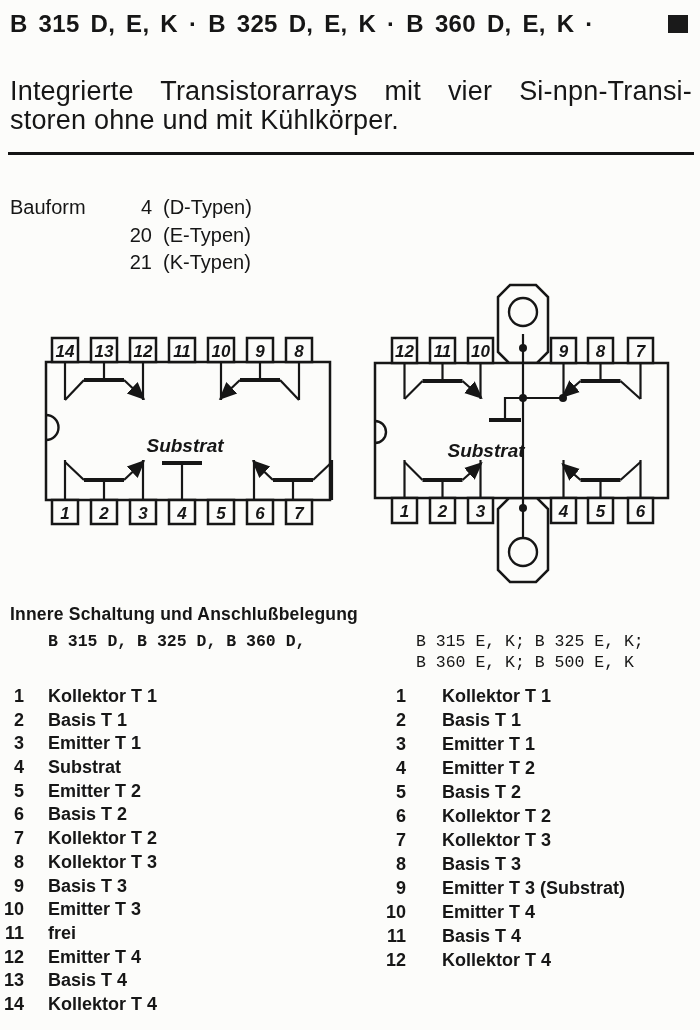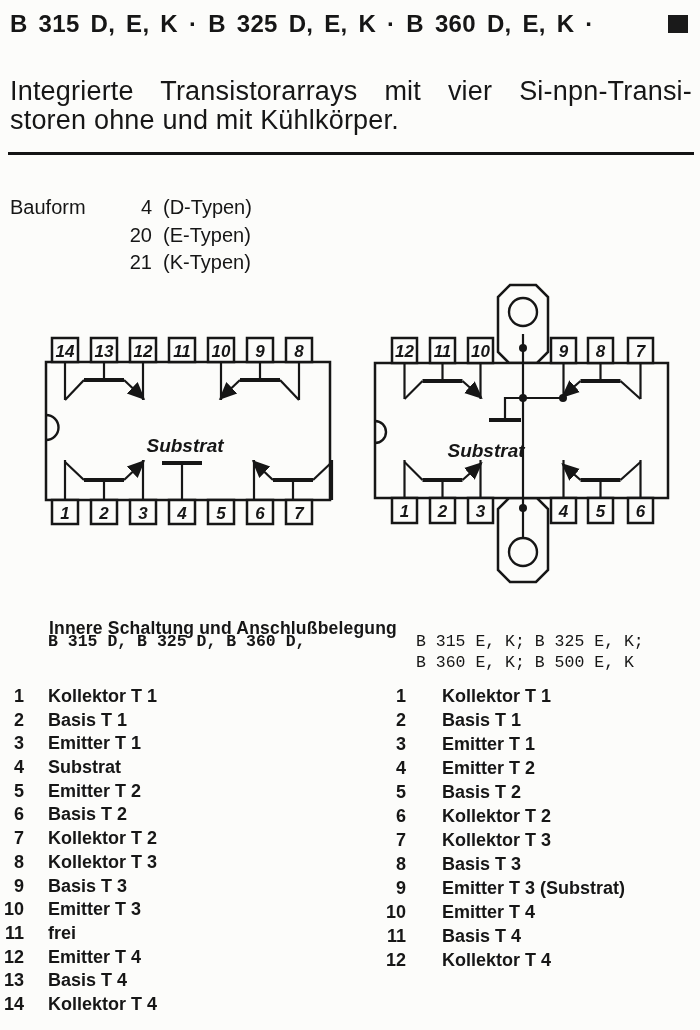--- a/index.html
+++ b/index.html
@@ -28,21 +28,21 @@
   .diagL{left:33px;top:330px;}
   .diagR{left:370px;top:282px;}
   svg .ln{stroke:#161616;stroke-width:2.4;fill:none;}
   svg .thin{stroke:#161616;stroke-width:2.2;fill:none;}
   svg .bar{stroke:#161616;stroke-width:4;fill:none;}
   svg .box{stroke:#161616;stroke-width:2.5;fill:#fcfcfa;}
   svg .dot{fill:#161616;stroke:none;}
   svg text.pinnum{font-family:"Liberation Sans",sans-serif;font-size:17px;font-style:italic;font-weight:700;fill:#161616;text-anchor:middle;}
   svg text.subst{font-family:"Liberation Sans",sans-serif;font-size:19px;font-style:italic;font-weight:700;fill:#161616;text-anchor:middle;}
   
-  .pin-heading{left:10px;top:618px;font-size:17.5px;font-weight:700;letter-spacing:.2px;margin-left:39px;}
+  .pin-heading{left:10px;top:604px;font-size:17.5px;font-weight:700;letter-spacing:.2px;}
   .subhead{font-size:16.5px;line-height:21px;font-family:Liberation Mono, monospace;}
   .subheadL{left:48px;top:631px;font-weight:700;}
   .subheadR{left:416px;top:631px;font-weight:400;}
   .pinlist{font-size:18px;font-weight:700;}
   .listL{left:0px;top:686px;}
   .listL .prow{height:23.7px;}
   .listR{left:382px;top:686px;}
   .listR .prow{height:24px;}
   .prow{display:flex;align-items:baseline;}
   .pnum{width:24px;text-align:right;flex:none;}

